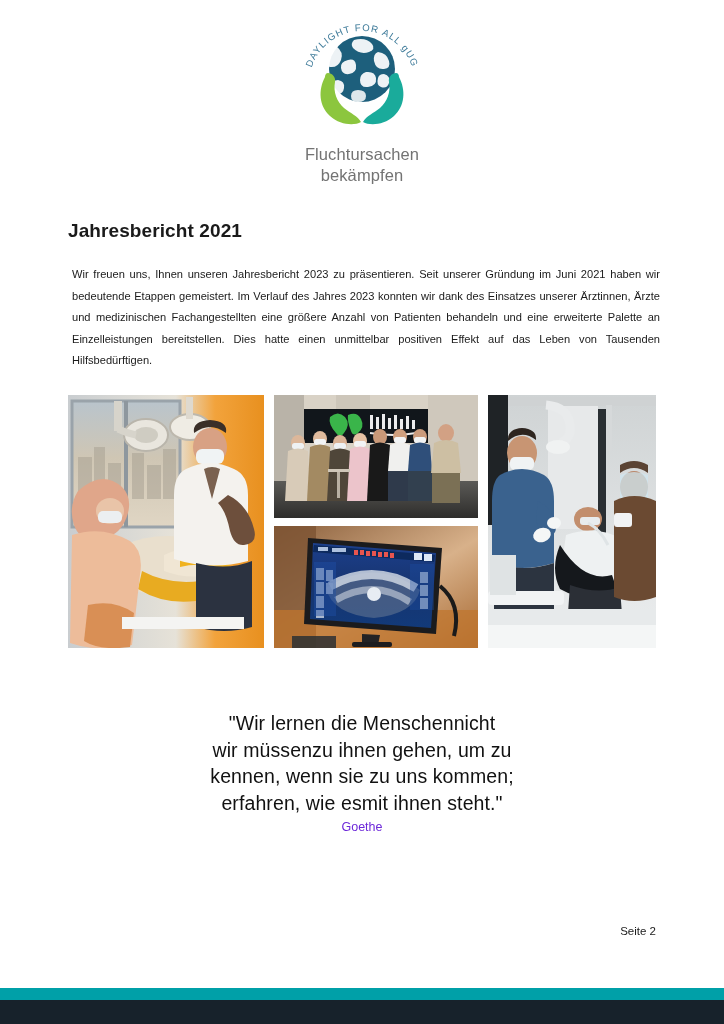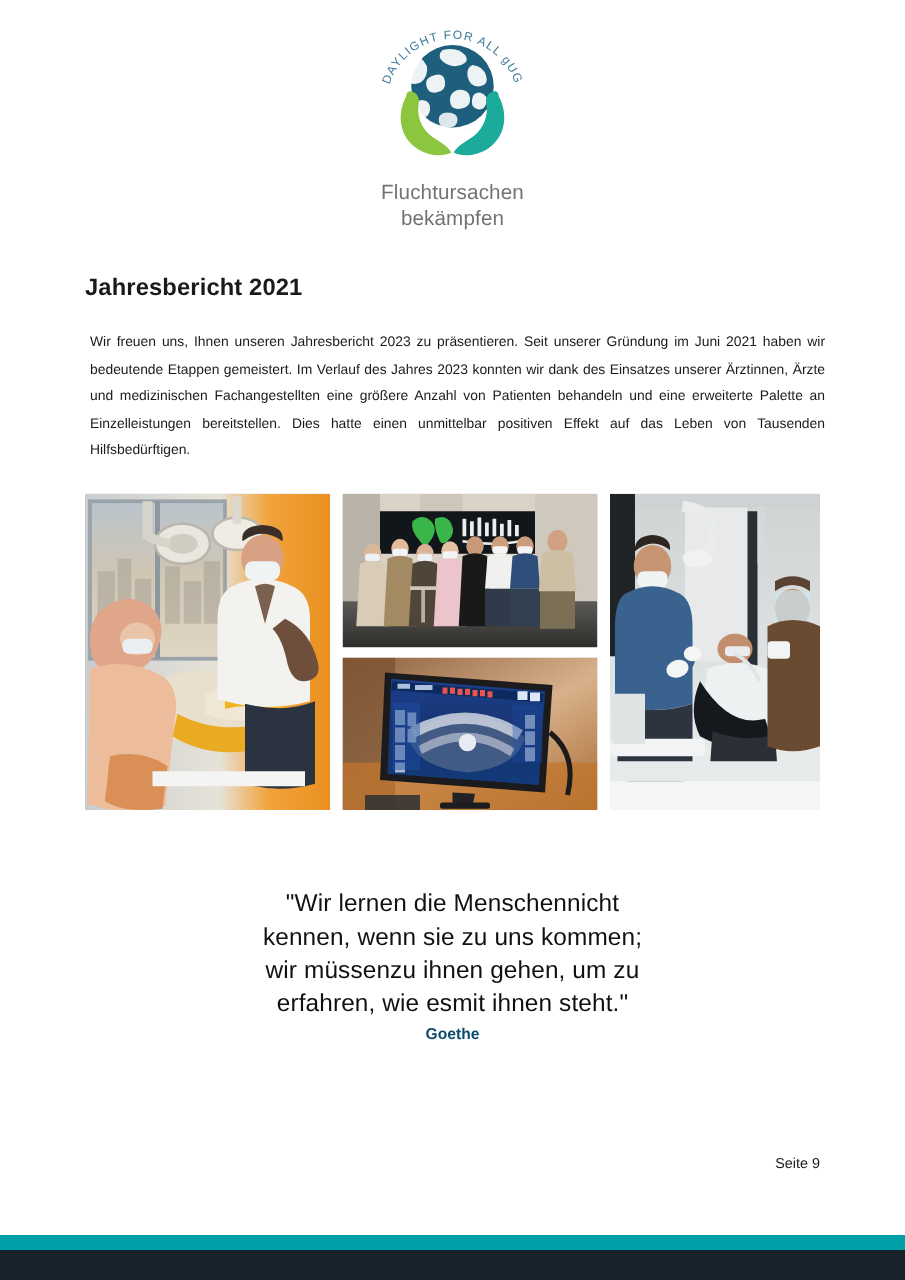--- a/index.html
+++ b/index.html
@@ -99,22 +99,21 @@
   .quote-text {
     font-size: 19.5px;
     line-height: 26.5px;
     color: #111111;
     letter-spacing: 0.1px;
   }
   .quote-text div { white-space: nowrap; }
   .quote-author {
     margin-top: 4px;
     font-size: 12.5px;
-    color: #0c4a6e;
-    font-weight: bold;
+    color: #6d28d9;
   }
 
   
   .page-number {
     position: absolute;
     right: 68px;
     top: 925px;
     font-size: 11.5px;
     color: #1a1a1a;
   }
@@ -435,25 +434,25 @@
         <rect x="0" y="214" width="168" height="16" fill="#e7eaeb"></rect>
         <rect x="0" y="230" width="168" height="23" fill="#f4f6f6"></rect>
         <rect x="2" y="160" width="26" height="40" fill="#dfe3e4"></rect>
       </svg>
     </div>
   </div>
 
   <div class="quote-block">
     <div class="quote-text">
       <div>"Wir lernen die Menschennicht</div>
+      <div>wir  müssenzu ihnen gehen, um zu</div>
       <div>kennen, wenn sie zu uns kommen;</div>
-      <div>wir  müssenzu ihnen gehen, um zu</div>
       <div>erfahren, wie esmit ihnen steht."</div>
     </div>
     <div class="quote-author">Goethe</div>
   </div>
 
-  <div class="page-number">Seite  9</div>
+  <div class="page-number">Seite  2</div>
 
   <div class="band-teal" style="background: rgb(0, 160, 168);"></div>
   <div class="band-dark" style="background: rgb(23, 34, 43);"></div>
 
 </div>
 
 </body></html>

